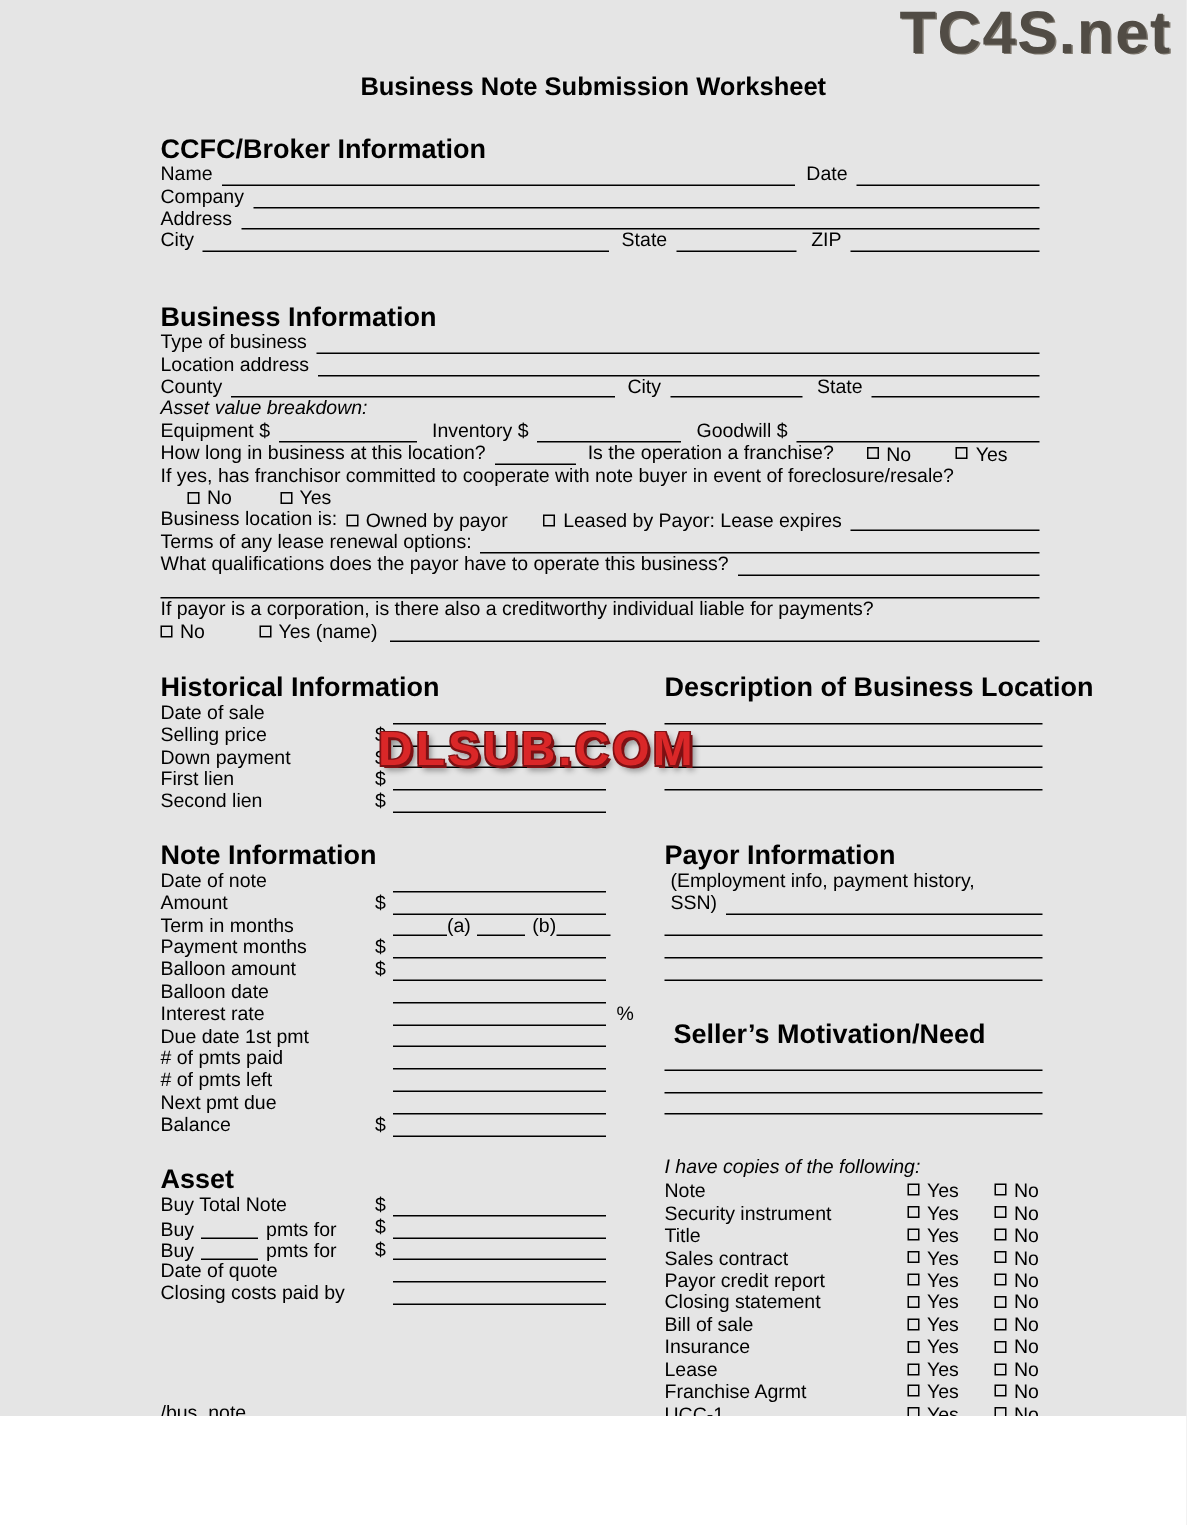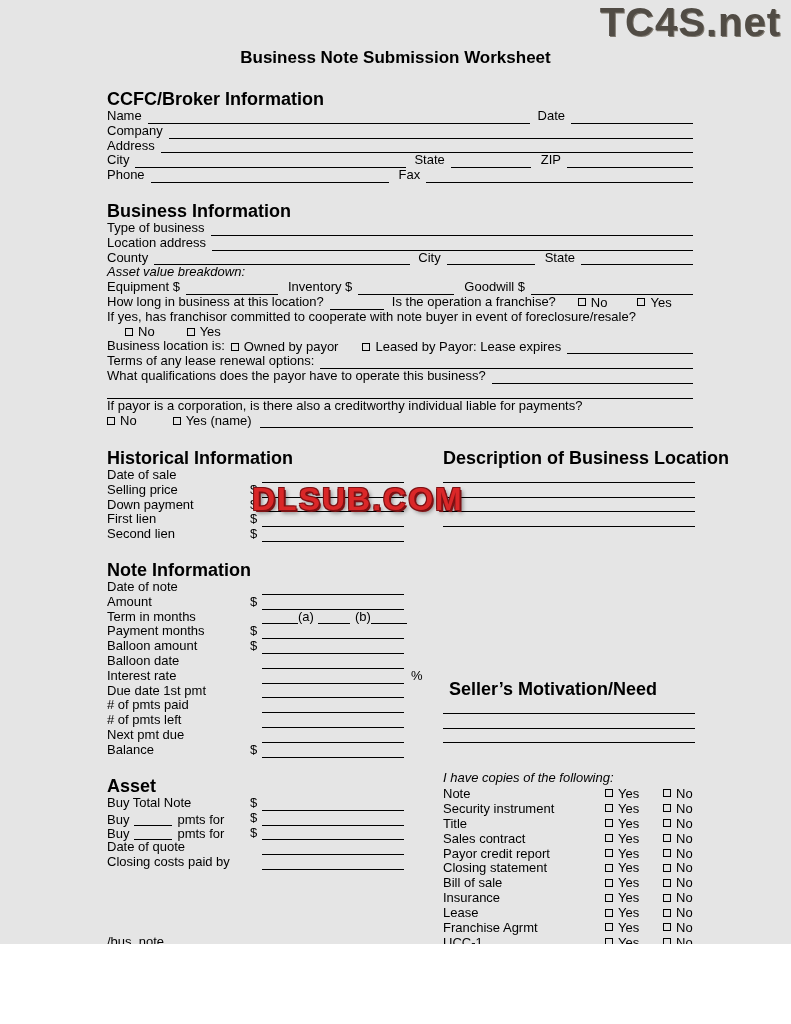--- a/index.html
+++ b/index.html
@@ -65,26 +65,20 @@
       <span class="line"></span>
     </div>
     <div class="frow">
       <span class="lbl">City</span>
       <span class="line"></span>
       <span class="lbl pl8">State</span>
       <span class="line" style="flex:0 0 80px"></span>
       <span class="lbl pl10">ZIP</span>
       <span class="line" style="flex:0 0 126px"></span>
     </div>
-    <div class="frow">
-      <span class="lbl">Phone</span>
-      <span class="line" style="flex:0 0 238px"></span>
-      <span class="lbl pl10">Fax</span>
-      <span class="line"></span>
-    </div>
   </div>
 
   <div class="sec" id="sec-business">
     <div class="h">Business Information</div>
     <div class="frow">
       <span class="lbl">Type of business</span>
       <span class="line"></span>
     </div>
     <div class="frow">
       <span class="lbl">Location address</span>
@@ -283,20 +277,39 @@
       <span class="dol"></span>
       <span class="line" style="flex:0 0 142px"></span>
     </div>
     <div class="frow">
       <span class="lblw">Balance</span>
       <span class="dol">$</span>
       <span class="line" style="flex:0 0 142px"></span>
     </div>
   </div>
 
+  <div class="sec" id="sec-payor">
+    <div class="h">Payor Information</div>
+    <div class="frow" style="padding-left:4px">
+      <span>(Employment info, payment history,</span>
+    </div>
+    <div class="frow" style="padding-left:4px">
+      <span class="lbl">SSN)</span>
+      <span class="line"></span>
+    </div>
+    <div class="frow">
+        <span class="line"></span>
+      </div>
+    <div class="frow">
+        <span class="line"></span>
+      </div>
+    <div class="frow">
+        <span class="line"></span>
+      </div>
+  </div>
 
   <div class="sec" id="sec-seller">
     <div class="h" style="padding-left:6px">Seller’s Motivation/Need</div>
     <div class="frow">
         <span class="line"></span>
       </div>
     <div class="frow">
         <span class="line"></span>
       </div>
     <div class="frow">

